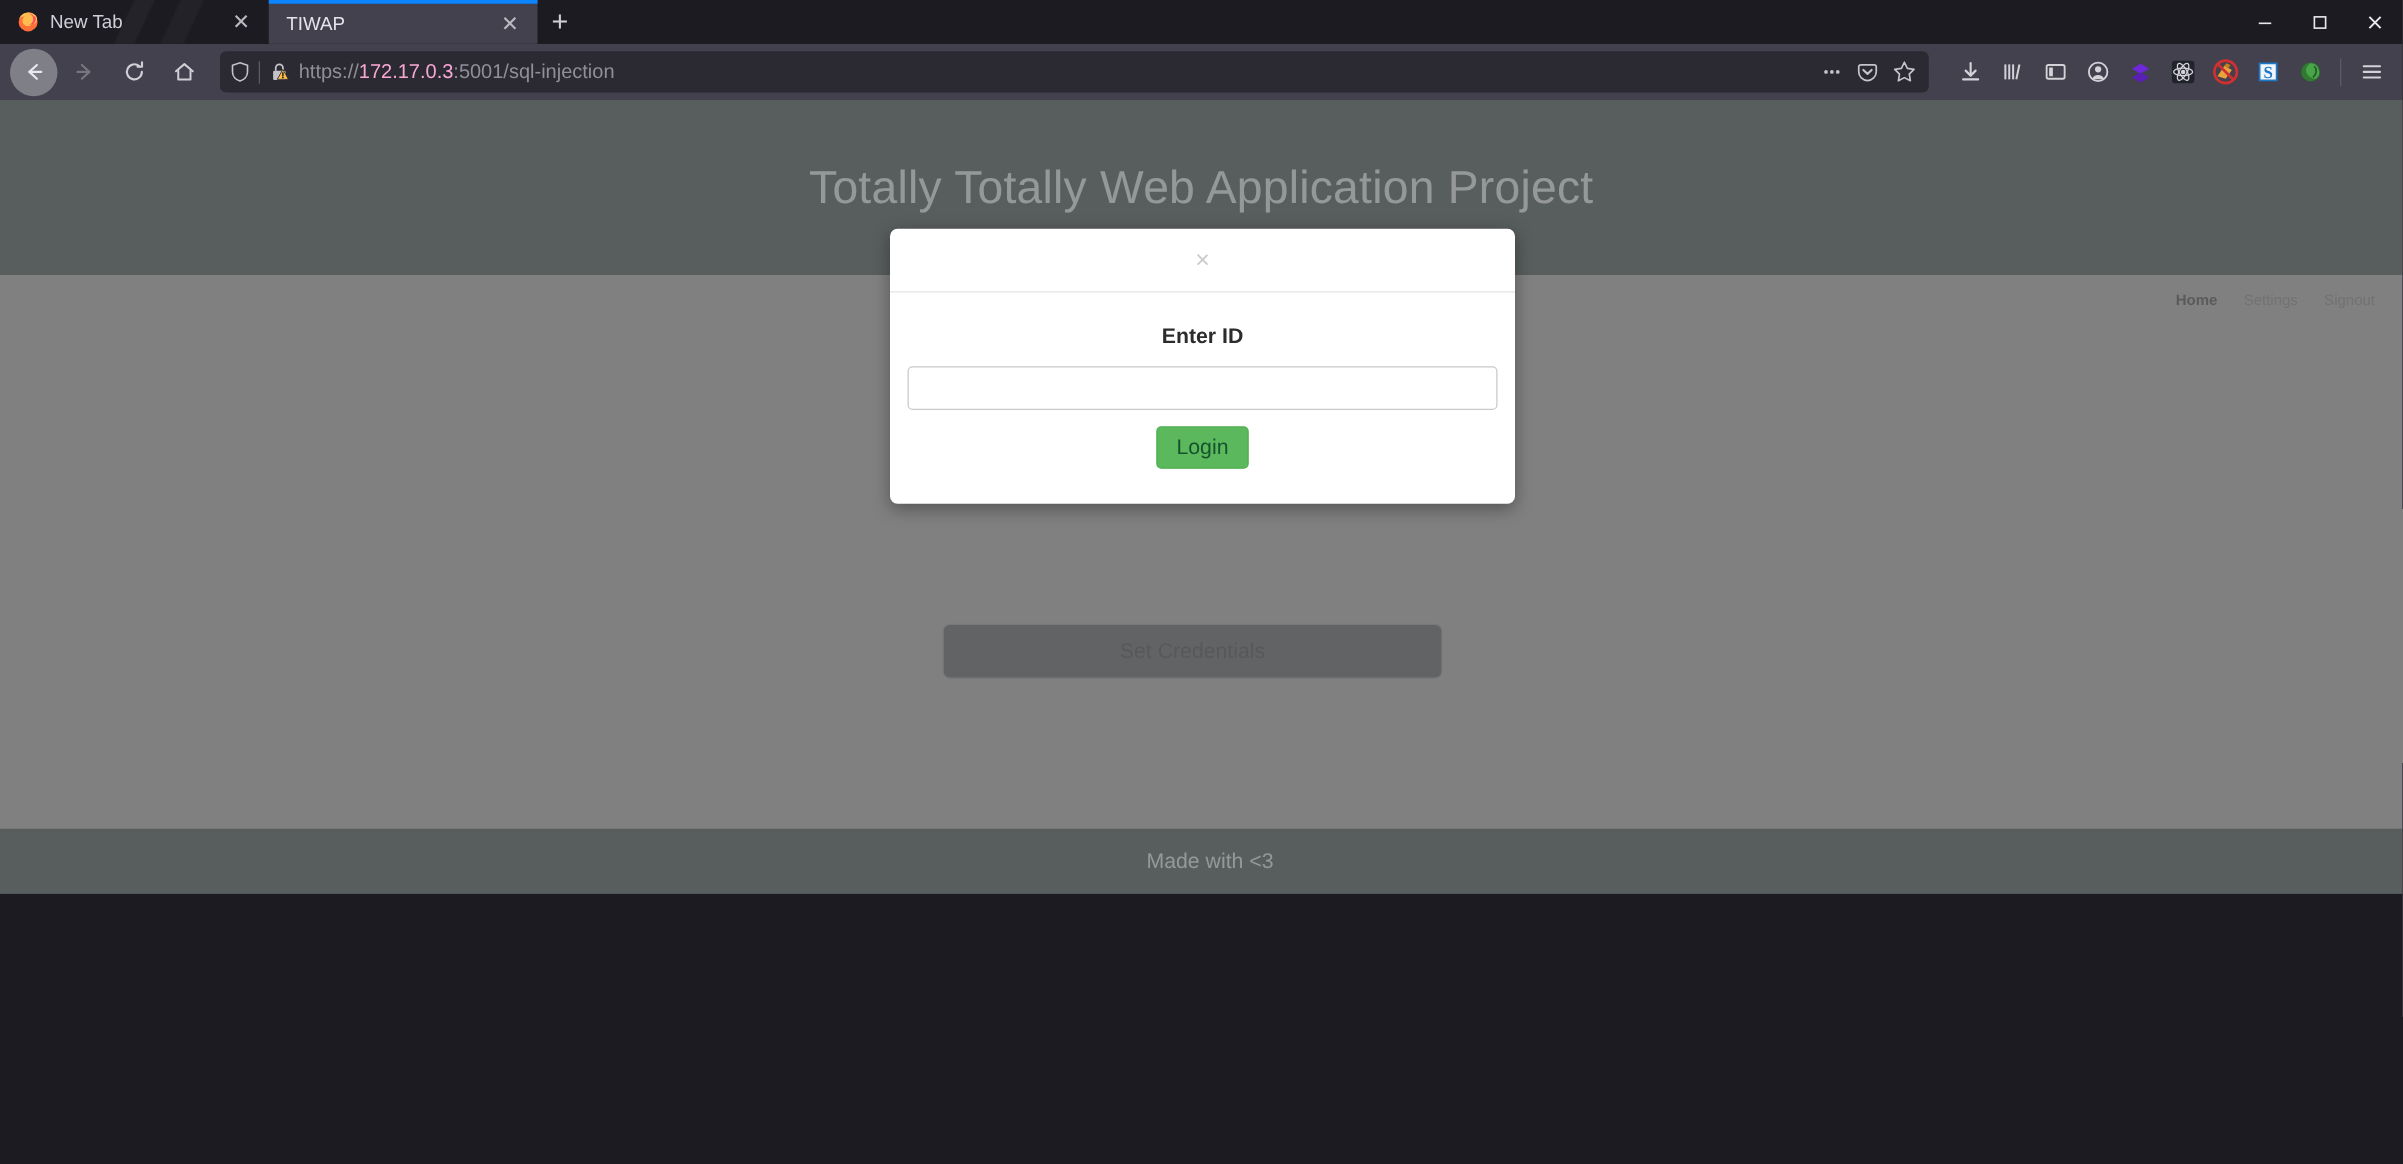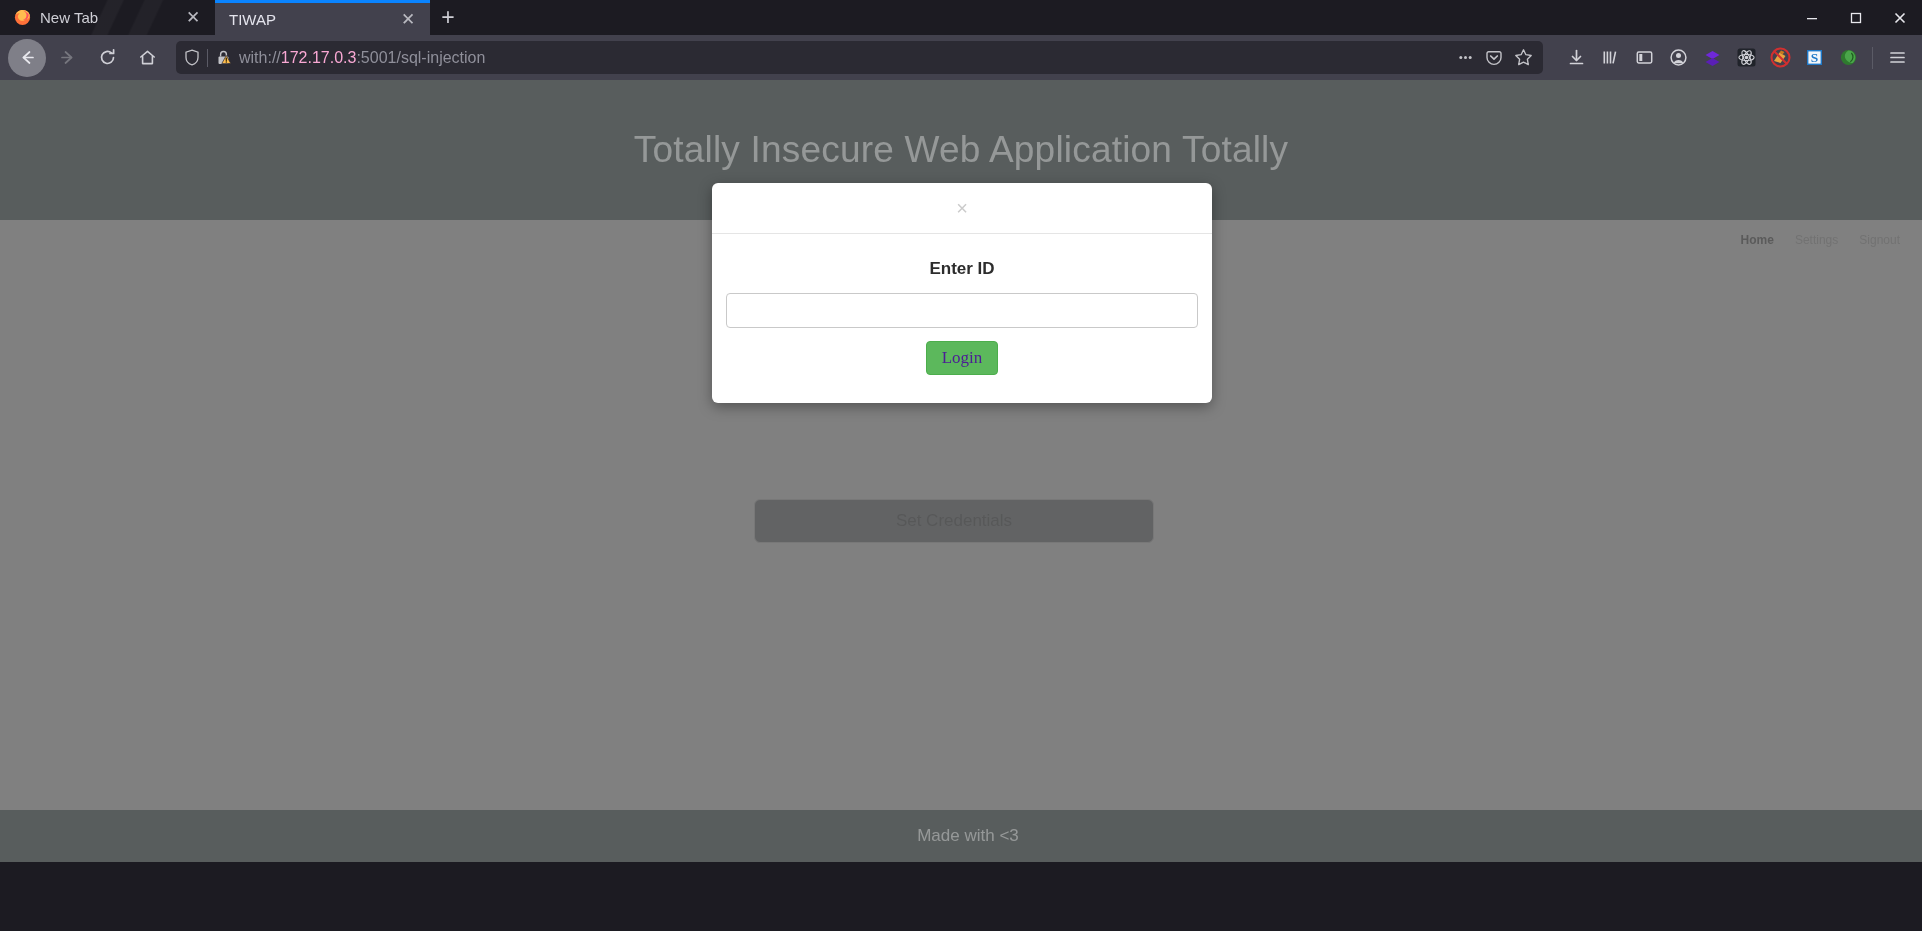--- a/index.html
+++ b/index.html
@@ -4,21 +4,21 @@
 <style>
   * { box-sizing: border-box; margin: 0; padding: 0; }
   html, body {
     width: 1922px; height: 931px;
     overflow: hidden;
     font-family: "Liberation Sans", sans-serif;
     background: #1c1b22;
   }
 
   
-  .browser { width: 1922px; height: 862px; display: flex; flex-direction: column; }
+  .browser { width: 1922px; height: 715px; display: flex; flex-direction: column; }
 
   .tabstrip {
     height: 35px; background: #1c1b22;
     display: flex; align-items: stretch; position: relative;
     flex: 0 0 35px;
   }
   .tab {
     display: flex; align-items: center; gap: 9px;
     padding: 0 12px 0 14px; height: 35px;
     min-width: 215px; max-width: 215px;
@@ -162,22 +162,22 @@
   }
   .modal-input {
     width: 100%; height: 35px;
     border: 1px solid #c9c9c9; border-radius: 4px;
     background: #fff; font-size: 16px; padding: 0 8px;
     font-family: "Liberation Sans", sans-serif;
   }
   .login-btn {
     display: block; margin: 13px auto 0;
     background: #5cb85c; border: 1px solid #4cae4c; border-radius: 4px;
-    color: #4c1d95; font-size: 17px; padding: 6px 15px;
-    font-family: Liberation Serif, serif;
+    color: #14532d; font-size: 17px; padding: 6px 15px;
+    font-family: Liberation Sans, sans-serif;
   }
 </style>
 </head>
 <body>
 
 <div class="browser">
 
   <div class="tabstrip">
 
     <div class="tab inactive">
@@ -257,21 +257,21 @@
       <span class="divider"></span>
       <span class="lockwarn">
         <svg width="17" height="17" viewBox="0 0 17 17">
           <rect x="3.5" y="7.5" width="10" height="7.5" rx="1" fill="#c3c3c8"></rect>
           <path d="M5.6 7.5 V5.4 a2.9 2.9 0 0 1 5.8 0 V7.5" fill="none" stroke="#c3c3c8" stroke-width="1.4"></path>
           <path d="M11.3 6.5 L15.8 14.5 H6.8 Z" fill="#ffbd4f" stroke="#2b2a33" stroke-width=".7"></path>
           <path d="M11.3 9.2 V11.6" stroke="#3a2a00" stroke-width="1.25" stroke-linecap="round"></path>
           <circle cx="11.3" cy="13" r=".75" fill="#3a2a00"></circle>
         </svg>
       </span>
-      <span class="urltext"><span>with://</span><span class="host">172.17.0.3</span><span>:5001/sql-injection</span></span>
+      <span class="urltext"><span>https://</span><span class="host">172.17.0.3</span><span>:5001/sql-injection</span></span>
 
       <span class="url-actions">
         <span class="ic">
           <svg width="17" height="17" viewBox="0 0 17 17">
             <circle cx="3.8" cy="8.5" r="1.5" fill="#c3c3c8"></circle>
             <circle cx="8.5" cy="8.5" r="1.5" fill="#c3c3c8"></circle>
             <circle cx="13.2" cy="8.5" r="1.5" fill="#c3c3c8"></circle>
           </svg>
         </span>
         <span class="ic">
@@ -361,21 +361,21 @@
         </svg>
       </span>
     </div>
   </div>
 
   <div class="viewport">
 
     <div class="page">
 
       <div class="site-header">
-        <h1>Totally Insecure Web Application Totally</h1>
+        <h1>Totally Totally Web Application Project</h1>
       </div>
 
       <div class="site-nav">
         <a class="active" href="#">Home</a>
         <a class="link" href="#">Settings</a>
         <a class="link" href="#">Signout</a>
       </div>
 
       <div class="site-main">
         <h2>SQL Injection</h2>

